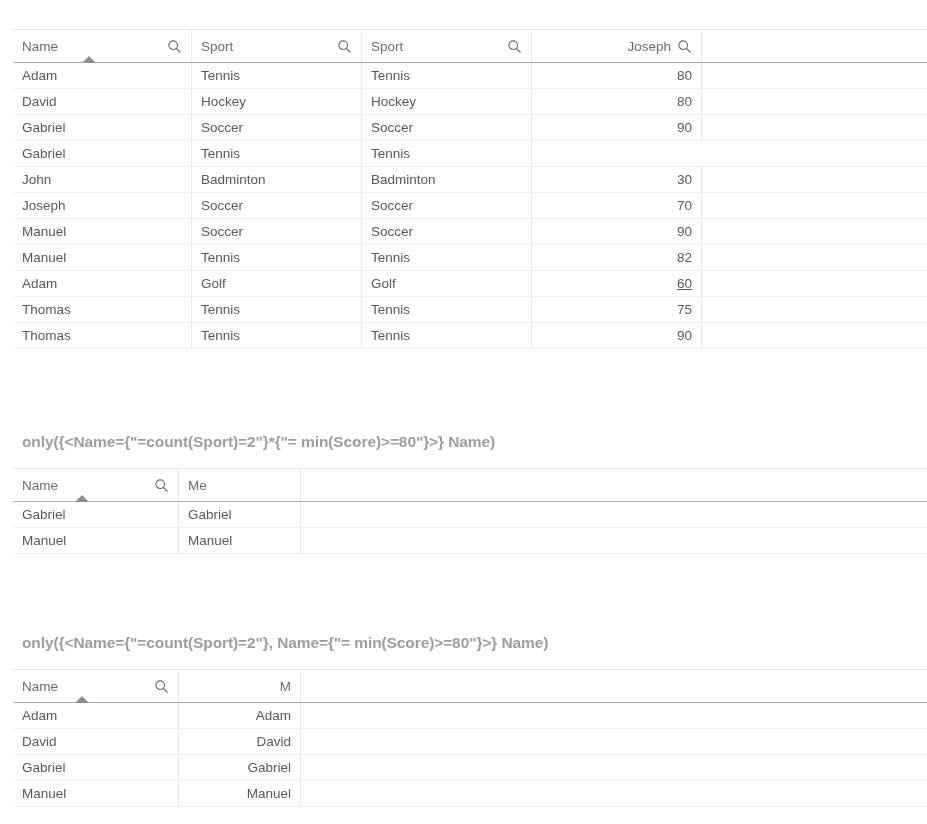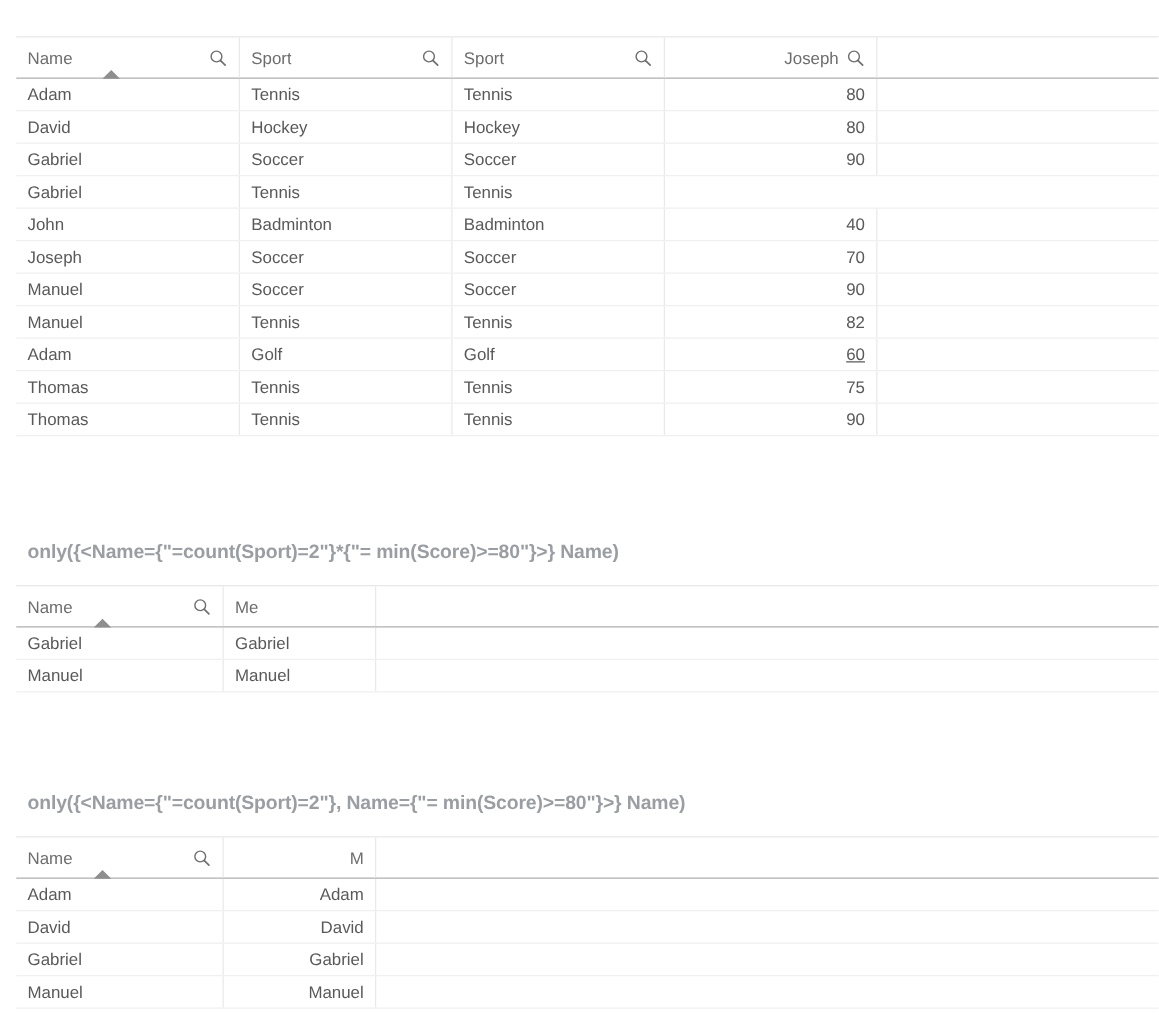--- a/index.html
+++ b/index.html
@@ -168,21 +168,21 @@
       <div class="data-row">
         <div class="cell divider" style="flex: 0 0 179px; width: 179px;">Gabriel</div>
         <div class="cell divider" style="flex: 0 0 170px; width: 170px;">Tennis</div>
         <div class="cell divider" style="flex: 0 0 170px; width: 170px;">Tennis</div>
         <div class="cell" style="flex: 0 0 225px; width: 225px;"></div>
       </div>
       <div class="data-row">
         <div class="cell divider" style="flex: 0 0 179px; width: 179px;">John</div>
         <div class="cell divider" style="flex: 0 0 170px; width: 170px;">Badminton</div>
         <div class="cell divider" style="flex: 0 0 170px; width: 170px;">Badminton</div>
-        <div class="cell align-right divider" style="flex: 0 0 170px; width: 170px;">40</div>
+        <div class="cell align-right divider" style="flex: 0 0 170px; width: 170px;">30</div>
         <div class="cell" style="flex: 0 0 225px; width: 225px;"></div>
       </div>
       <div class="data-row">
         <div class="cell divider" style="flex: 0 0 179px; width: 179px;">Joseph</div>
         <div class="cell divider" style="flex: 0 0 170px; width: 170px;">Soccer</div>
         <div class="cell divider" style="flex: 0 0 170px; width: 170px;">Soccer</div>
         <div class="cell align-right divider" style="flex: 0 0 170px; width: 170px;">70</div>
         <div class="cell" style="flex: 0 0 225px; width: 225px;"></div>
       </div>
       <div class="data-row">

